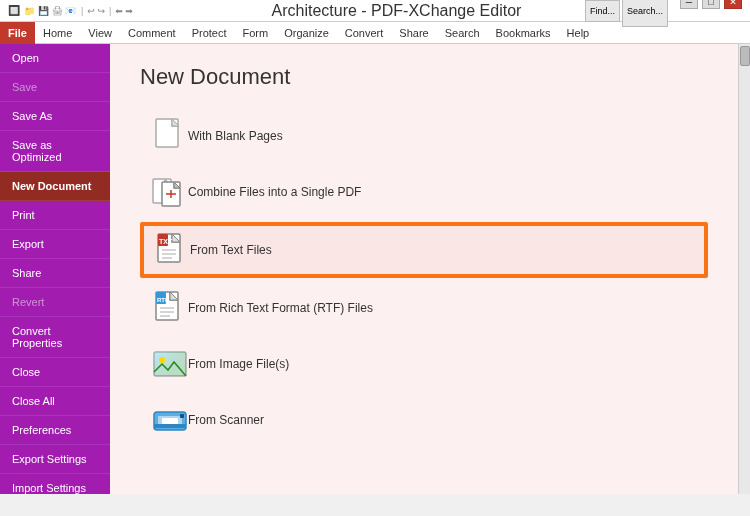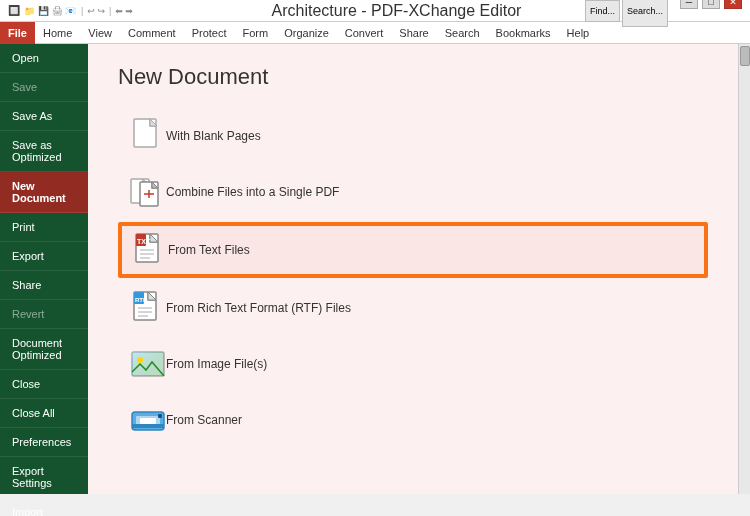--- a/index.html
+++ b/index.html
@@ -43,22 +43,22 @@
     }
 
     
     .main-layout {
       display: flex;
       height: calc(516px - 22px - 22px - 22px);
     }
 
     
     .sidebar {
-      width: 88px;
-      background: #14532d;
+      width: 110px;
+      background: #a21caf;
       color: white;
       display: flex;
       flex-direction: column;
     }
     .sidebar-item {
       padding: 8px 12px;
       font-size: 11px;
       cursor: pointer;
       color: #fff;
       border-bottom: 1px solid rgba(255,255,255,0.1);
@@ -154,21 +154,21 @@
   <div class="sidebar">
     <div class="sidebar-item">Open</div>
     <div class="sidebar-item disabled">Save</div>
     <div class="sidebar-item">Save As</div>
     <div class="sidebar-item">Save as Optimized</div>
     <div class="sidebar-item active">New Document</div>
     <div class="sidebar-item">Print</div>
     <div class="sidebar-item">Export</div>
     <div class="sidebar-item">Share</div>
     <div class="sidebar-item disabled">Revert</div>
-    <div class="sidebar-item">Document Optimized</div>
+    <div class="sidebar-item">Convert Properties</div>
     <div class="sidebar-item">Close</div>
     <div class="sidebar-item">Close All</div>
     <div class="sidebar-item">Preferences</div>
     <div class="sidebar-item">Export Settings</div>
     <div class="sidebar-item">Import Settings</div>
   </div>
 
   <div class="content">
     <div class="content-title">New Document</div>
 

